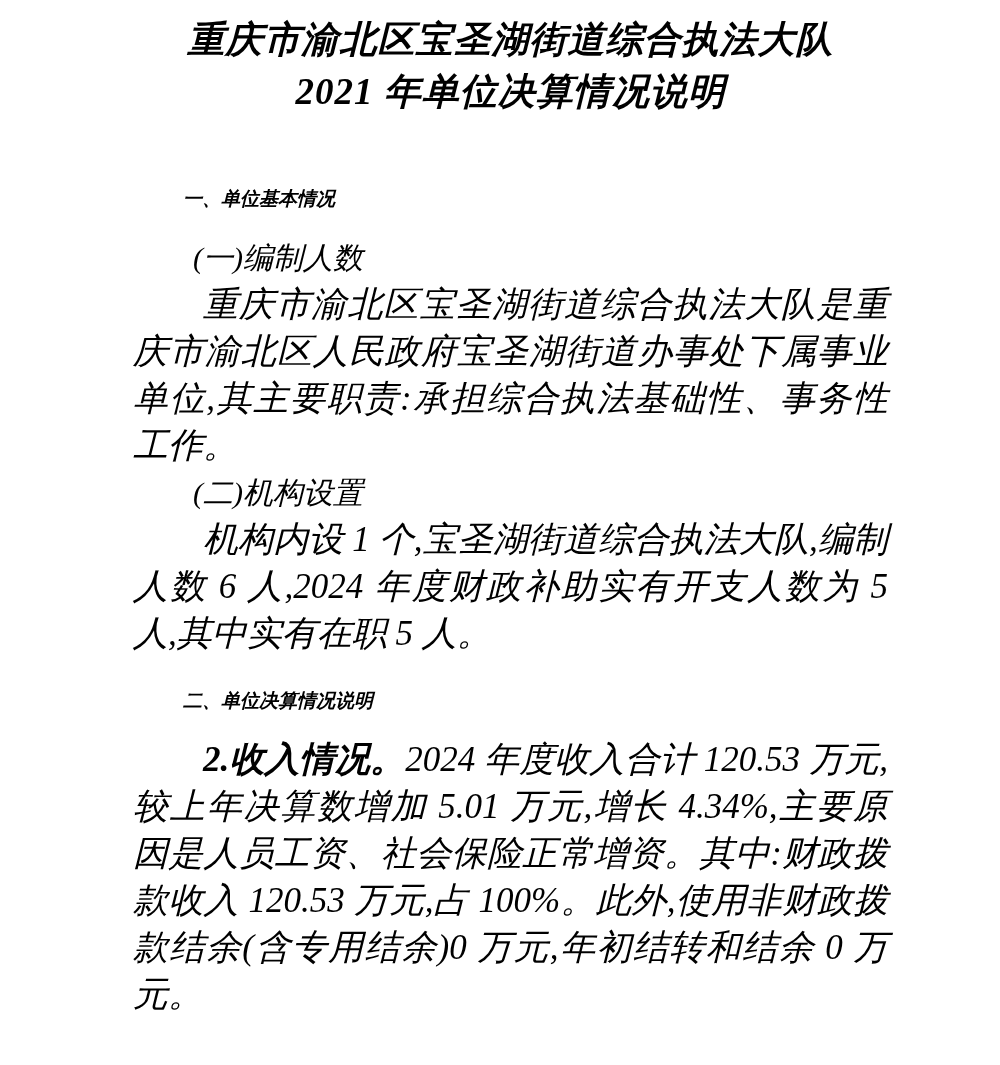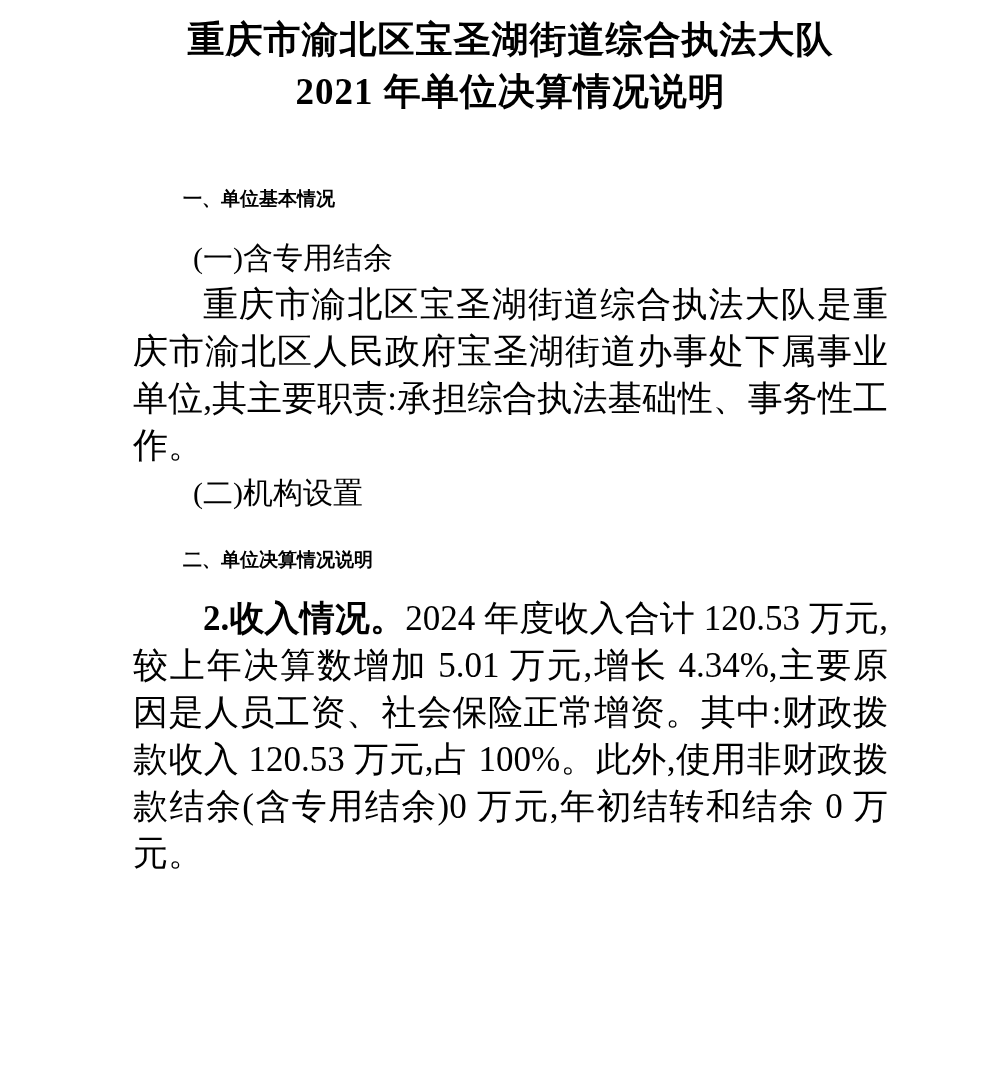--- a/index.html
+++ b/index.html
@@ -10,20 +10,21 @@
     width: 1000px;
     height: 1065px;
     overflow: hidden;
     font-family: "Liberation Serif", serif;
   }
   .page {
     box-sizing: border-box;
     width: 1000px;
     height: 1065px;
     padding: 14px 112px 0 133px;
+    font-style: italic;
   }
   .doc-title {
     margin: 0 0 57px 0;
     text-align: center;
     font-family: "Liberation Serif", serif;
     font-weight: 700;
     font-size: 37px;
     line-height: 52px;
     letter-spacing: 1px;
   }
@@ -59,26 +60,27 @@
 
 <div class="page">
 
   <h1 class="doc-title">
     <span class="title-line">重庆市渝北区宝圣湖街道综合执法大队</span>
     <span class="title-line">2021 年单位决算情况说明</span>
   </h1>
 
   <p class="section-heading">一、单位基本情况</p>
 
-  <p class="sub-heading">(一)含专用结余</p>
+  <p class="sub-heading">(一)编制人数</p>
 
   <p class="body-para">重庆市渝北区宝圣湖街道综合执法大队是重庆市渝北区人民政府宝圣湖街道办事处下属事业单位,其主要职责:承担综合执法基础性、事务性工作。</p>
 
   <p class="sub-heading">(二)机构设置</p>
 
+  <p class="body-para">机构内设 1 个,宝圣湖街道综合执法大队,编制人数 6 人,2024 年度财政补助实有开支人数为 5 人,其中实有在职 5 人。</p>
 
   <p class="section-heading spaced-above">二、单位决算情况说明</p>
 
 
 
   <p class="body-para"><span class="lead">2.收入情况。</span><span>2024 年度收入合计 120.53 万元,较上年决算数增加 5.01 万元,增长 4.34%,主要原因是人员工资、社会保险正常增资。其中:财政拨款收入 120.53 万元,占 100%。此外,使用非财政拨款结余(含专用结余)0 万元,年初结转和结余 0 万元。</span></p>
 
 </div>
 
 </body></html>

